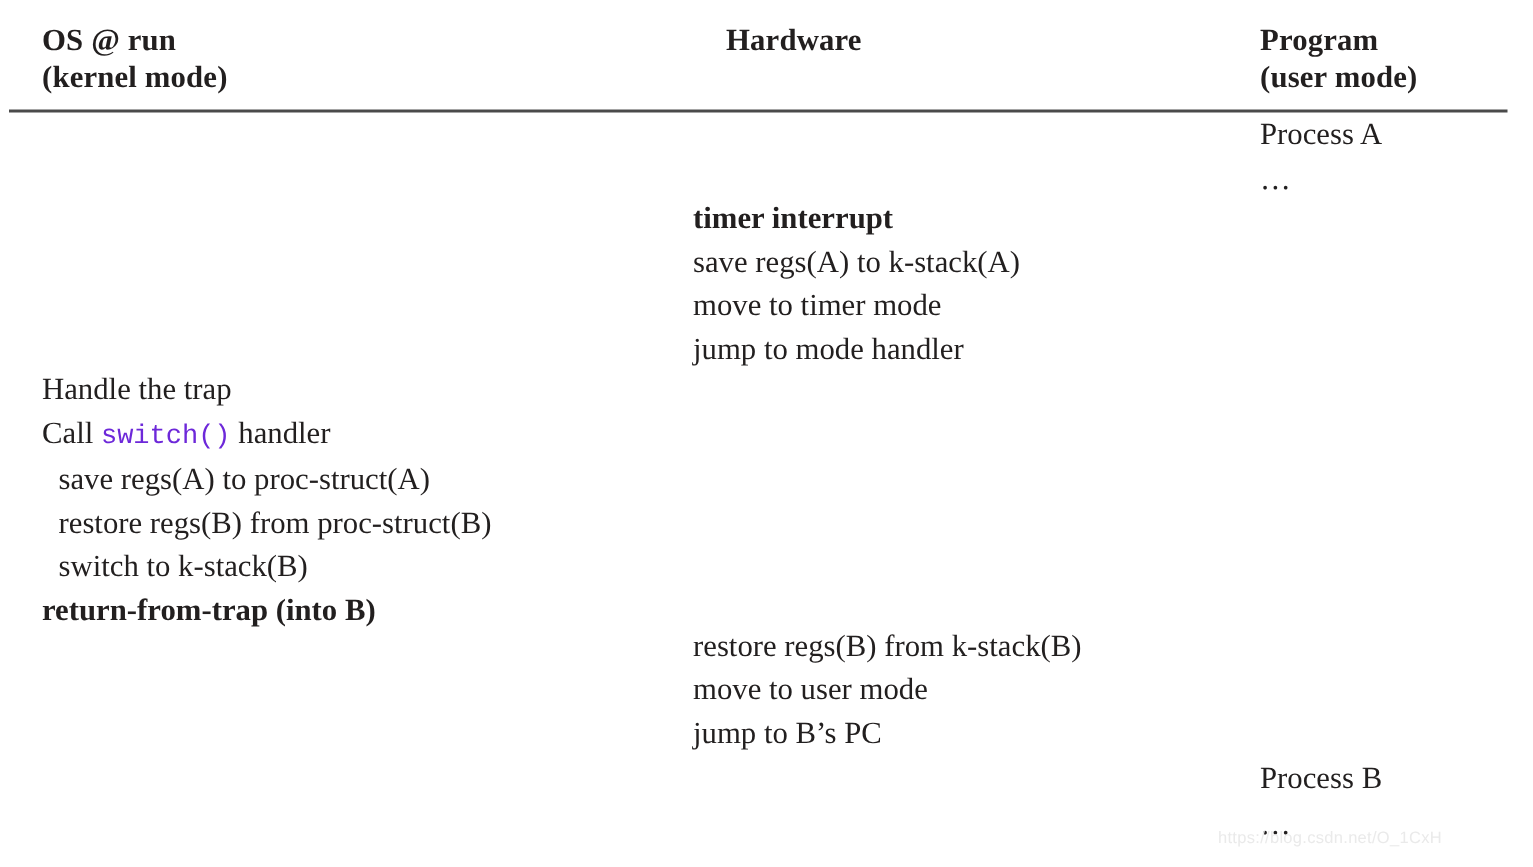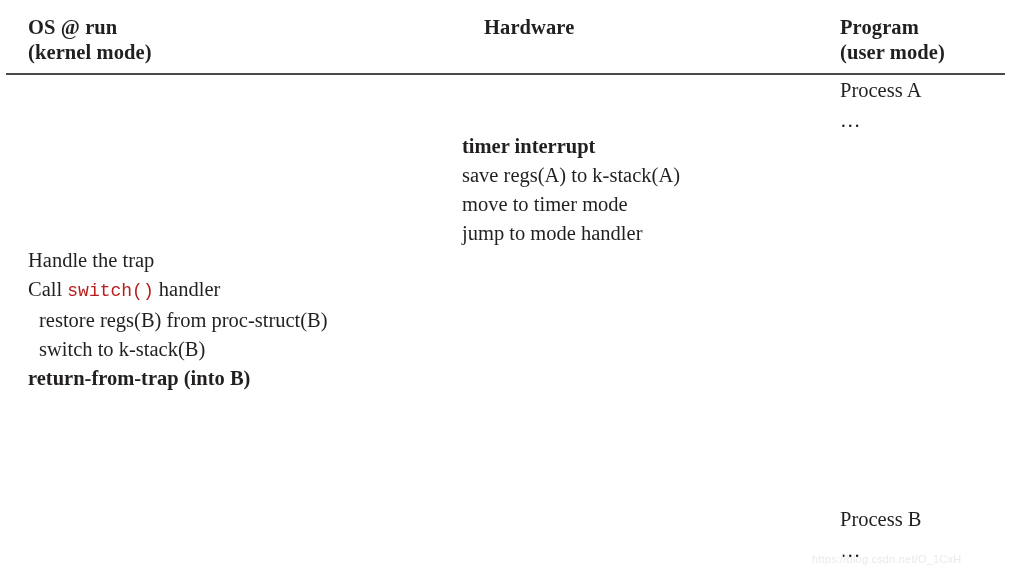--- a/index.html
+++ b/index.html
@@ -62,21 +62,21 @@
     line-height: 29px;
     white-space: nowrap;
   }
   .block .line { display: block; }
   .block .line.indent { padding-left: 11px; }
   .block .line.bold   { font-weight: bold; }
 
   .mono {
     font-family: "Liberation Mono", "DejaVu Sans Mono", monospace;
     font-size: 18px;
-    color: #b91c1c;
+    color: #6d28d9;
   }
 
   .dots {
     font-size: 20.5px;
     line-height: 20px;
     letter-spacing: 1px;
   }
 
   
   .b-proc-a     { left: 840px; top: 76px; }
@@ -126,25 +126,31 @@
   <div class="block b-hw-top">
     <span class="line bold">timer interrupt</span>
     <span class="line">save regs(A) to k-stack(A)</span>
     <span class="line">move to timer mode</span>
     <span class="line">jump to mode handler</span>
   </div>
 
   <div class="block b-os-mid">
     <span class="line">Handle the trap</span>
     <span class="line"><span>Call </span><span class="mono">switch()</span><span> handler</span></span>
+    <span class="line indent">save regs(A) to proc-struct(A)</span>
     <span class="line indent">restore regs(B) from proc-struct(B)</span>
     <span class="line indent">switch to k-stack(B)</span>
     <span class="line bold">return-from-trap (into B)</span>
   </div>
 
+  <div class="block b-hw-bottom">
+    <span class="line">restore regs(B) from k-stack(B)</span>
+    <span class="line">move to user mode</span>
+    <span class="line">jump to B’s PC</span>
+  </div>
 
   <div class="block b-proc-b">
     <span class="line">Process B</span>
   </div>
   <div class="block b-dots-b dots">
     <span class="line">…</span>
   </div>
 
   <div class="watermark">https://blog.csdn.net/O_1CxH</div>
 

